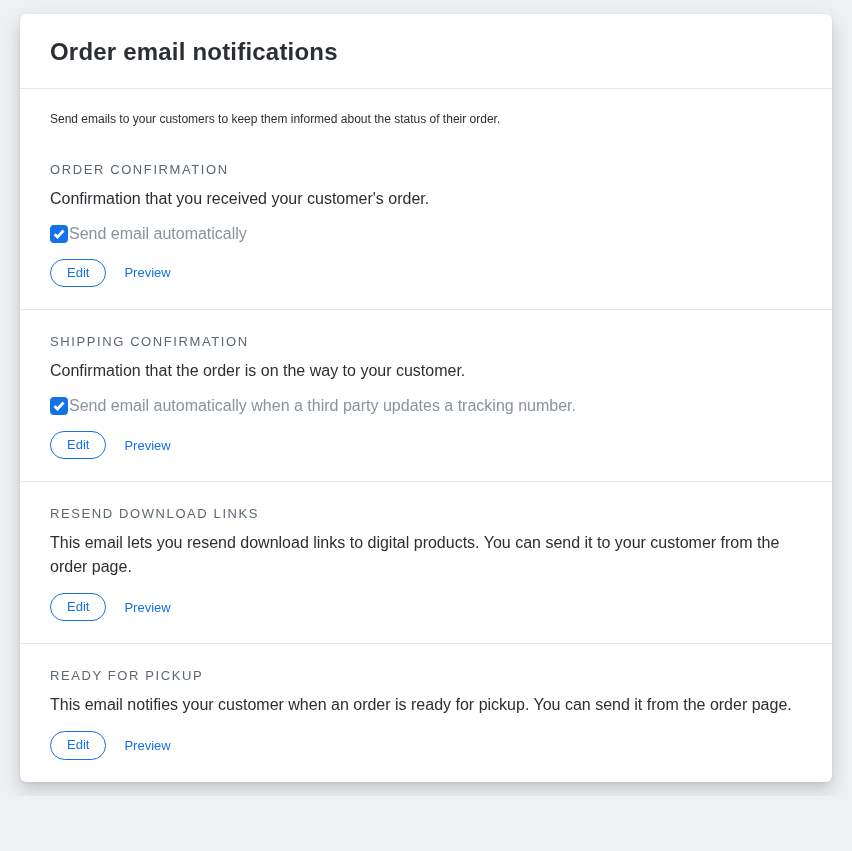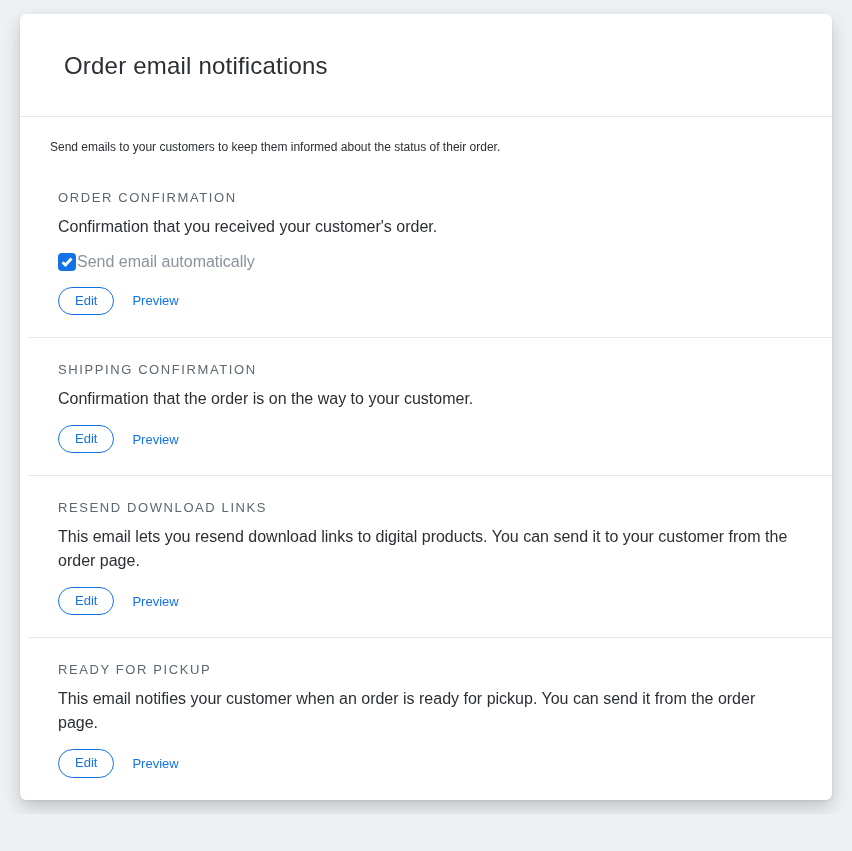--- a/index.html
+++ b/index.html
@@ -15,35 +15,34 @@
     border-radius: 6px;
     box-shadow: 0 8px 18px rgba(0,0,0,0.18), 0 1px 3px rgba(0,0,0,0.08);
     overflow: hidden;
   }
   .header {
     padding: 24px 30px 22px 30px;
     border-bottom: 1px solid #e6e8eb;
   }
   .title {
     font-size: 24px;
-    font-weight: 400;
+    font-weight: 700;
     color: #2b2f33;
-    margin: 14px;
+    margin: 0;
     letter-spacing: 0.2px;
   }
   .intro {
     padding: 22px 30px 10px 30px;
     font-size: 12px;
     color: #2b2f33;
     line-height: 1.4;
   }
   .section {
     padding: 24px 40px 22px 30px;
     max-width: 760px;
-    margin-left: 8px;
   }
   .section:not(:last-child){
     border-bottom: 1px solid #e6e8eb;
   }
   .section-heading {
     font-size: 13px;
     letter-spacing: 1.6px;
     color: #5c6770;
     font-weight: 500;
     margin: 0 0 10px 0;
@@ -120,20 +119,28 @@
     </div>
     <div class="actions">
       <button class="btn-outline">Edit</button>
       <a class="link">Preview</a>
     </div>
   </div>
 
   <div class="section">
     <p class="section-heading">SHIPPING CONFIRMATION</p>
     <p class="section-desc">Confirmation that the order is on the way to your customer.</p>
+    <div class="check-row">
+      <div class="chk">
+        <svg viewBox="0 0 12 12">
+            <polyline points="1.5 6.2 4.5 9 10.5 2.5"></polyline>
+          </svg>
+      </div>
+      <span class="chk-label">Send email automatically when a third party updates a tracking number.</span>
+    </div>
     <div class="actions">
       <button class="btn-outline">Edit</button>
       <a class="link">Preview</a>
     </div>
   </div>
 
   <div class="section">
     <p class="section-heading">RESEND DOWNLOAD LINKS</p>
     <p class="section-desc">This email lets you resend download links to digital products. You can send it to your customer from the order page.</p>
     <div class="actions">

